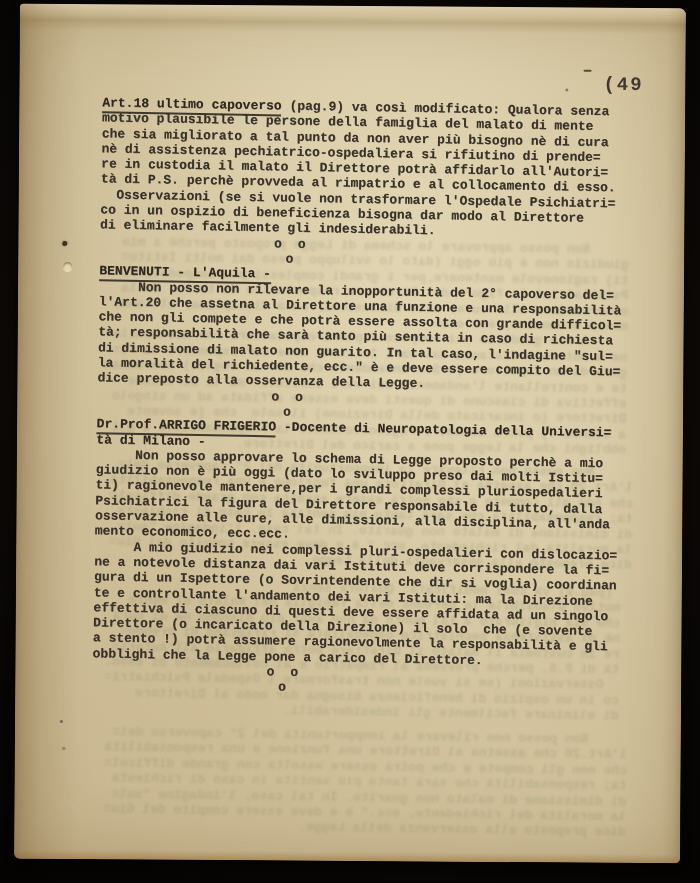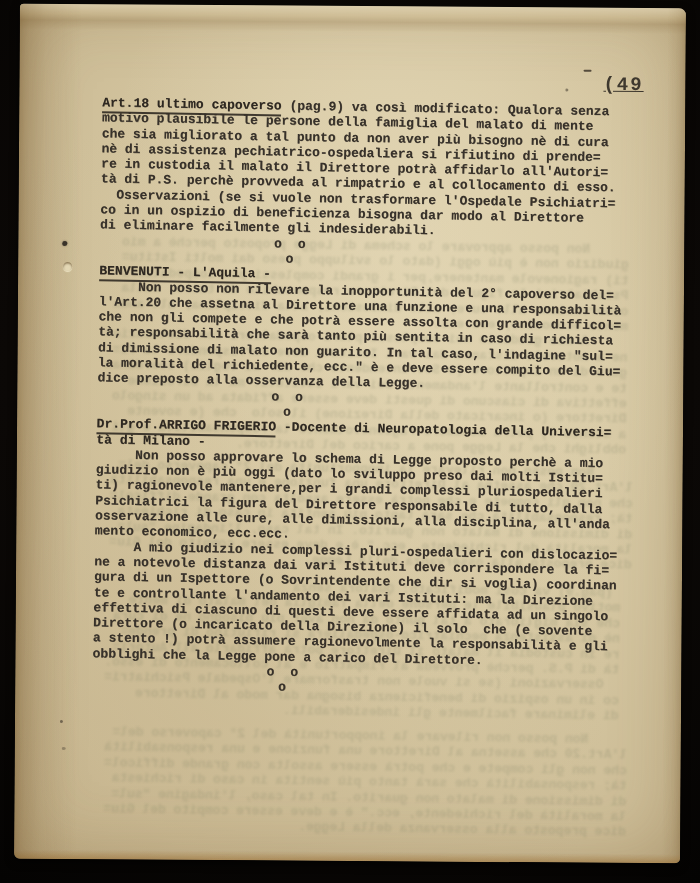--- a/index.html
+++ b/index.html
@@ -53,21 +53,21 @@
     white-space:pre-wrap;
   }
   .b1 { left:58px; top:232px; }
   .b2 { left:64px; top:455px; }
   .b3 { left:52px; top:575px; }
   .b4 { left:60px; top:722px; }
 
   .page-number {
     position:absolute; top:66px; right:42px;
     font-size:19px; font-weight:bold; letter-spacing:2px;
-    color:#3e382e; transform:rotate(-0.3deg);text-decoration:underline;
+    color:#3e382e; transform:rotate(-0.3deg);
   }
   .dash-mark {
     position:absolute; top:62px; right:94px;
     width:8px; height:2px; background:rgba(62,54,42,.85); border-radius:1px;
   }
   .speck { position:absolute; border-radius:50%; background:#463e31; }
   .speck-a { left:546px; top:81px; width:3px; height:3px; opacity:.55; }
   .speck-b { left:45px; top:716px; width:3px; height:3px; opacity:.65; }
   .speck-c { left:47px; top:743px; width:4px; height:3px; opacity:.40; }
   .punch-dot {

